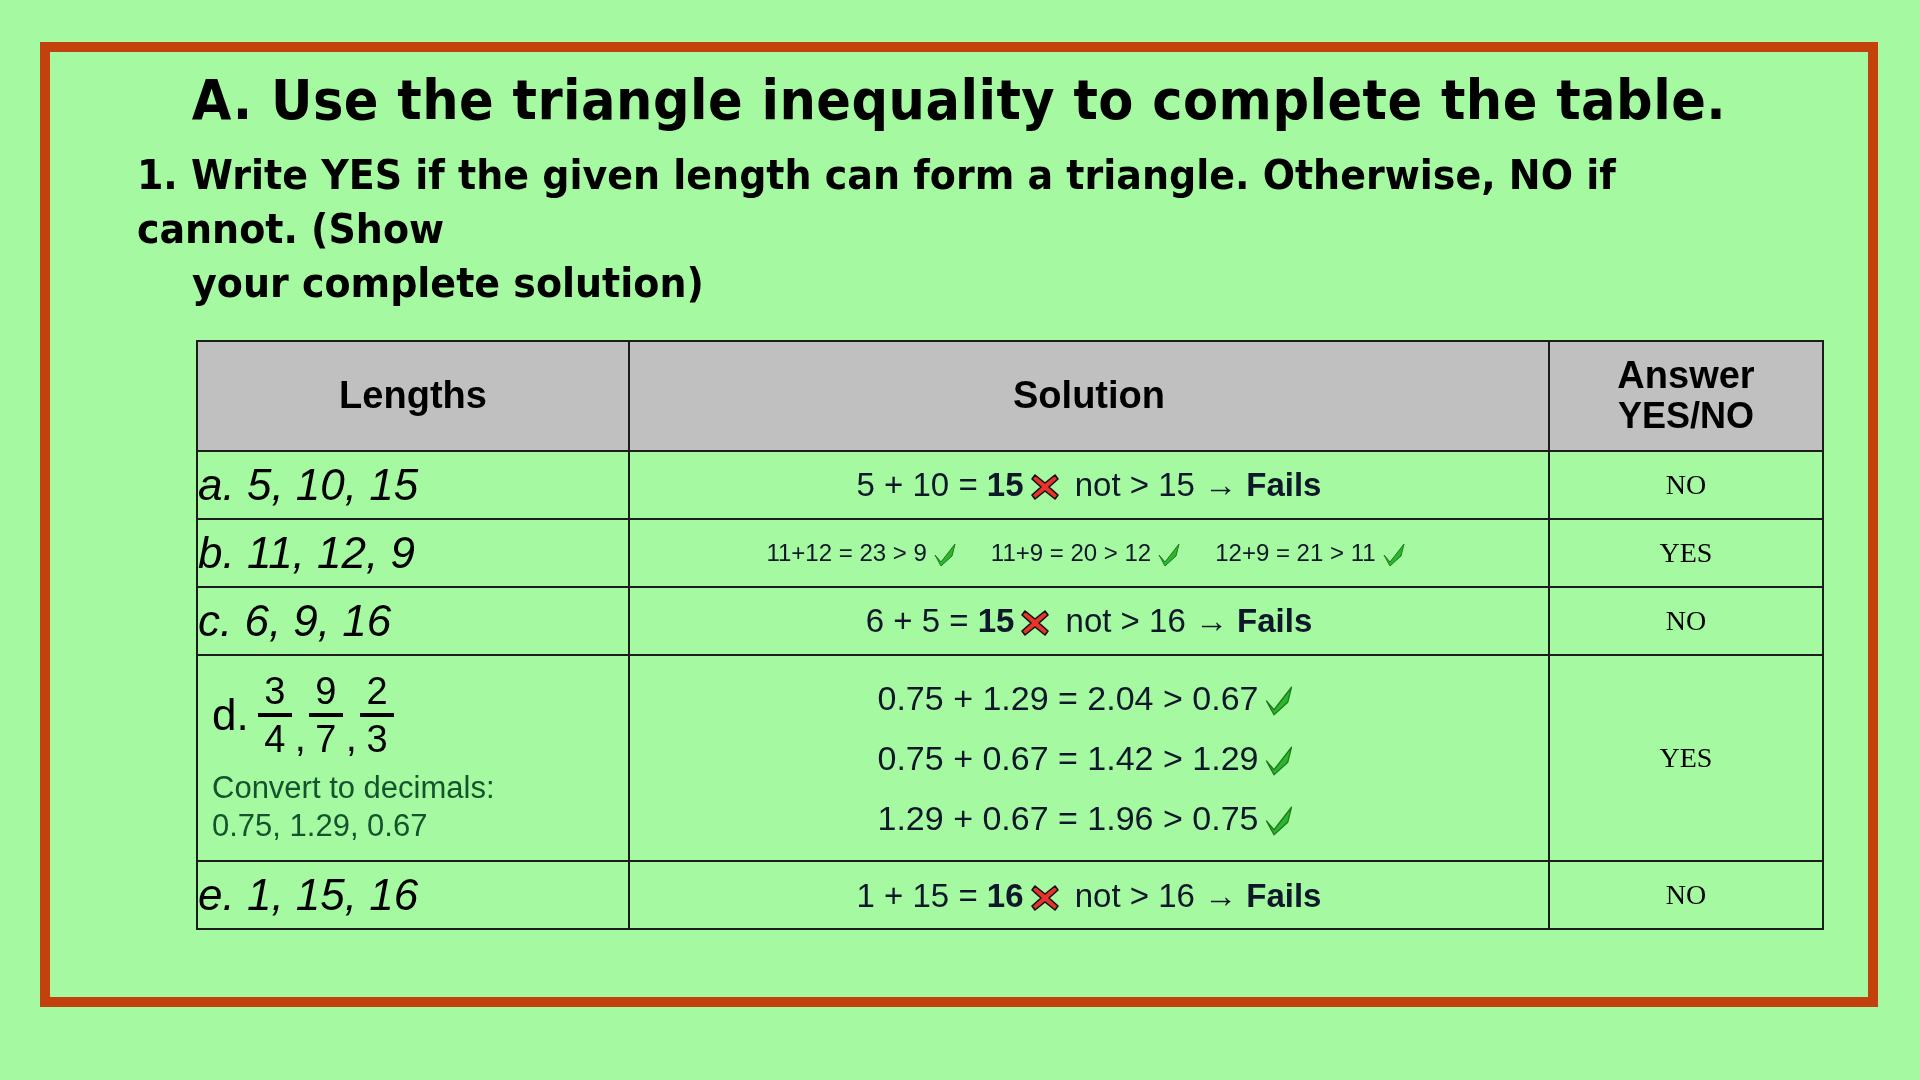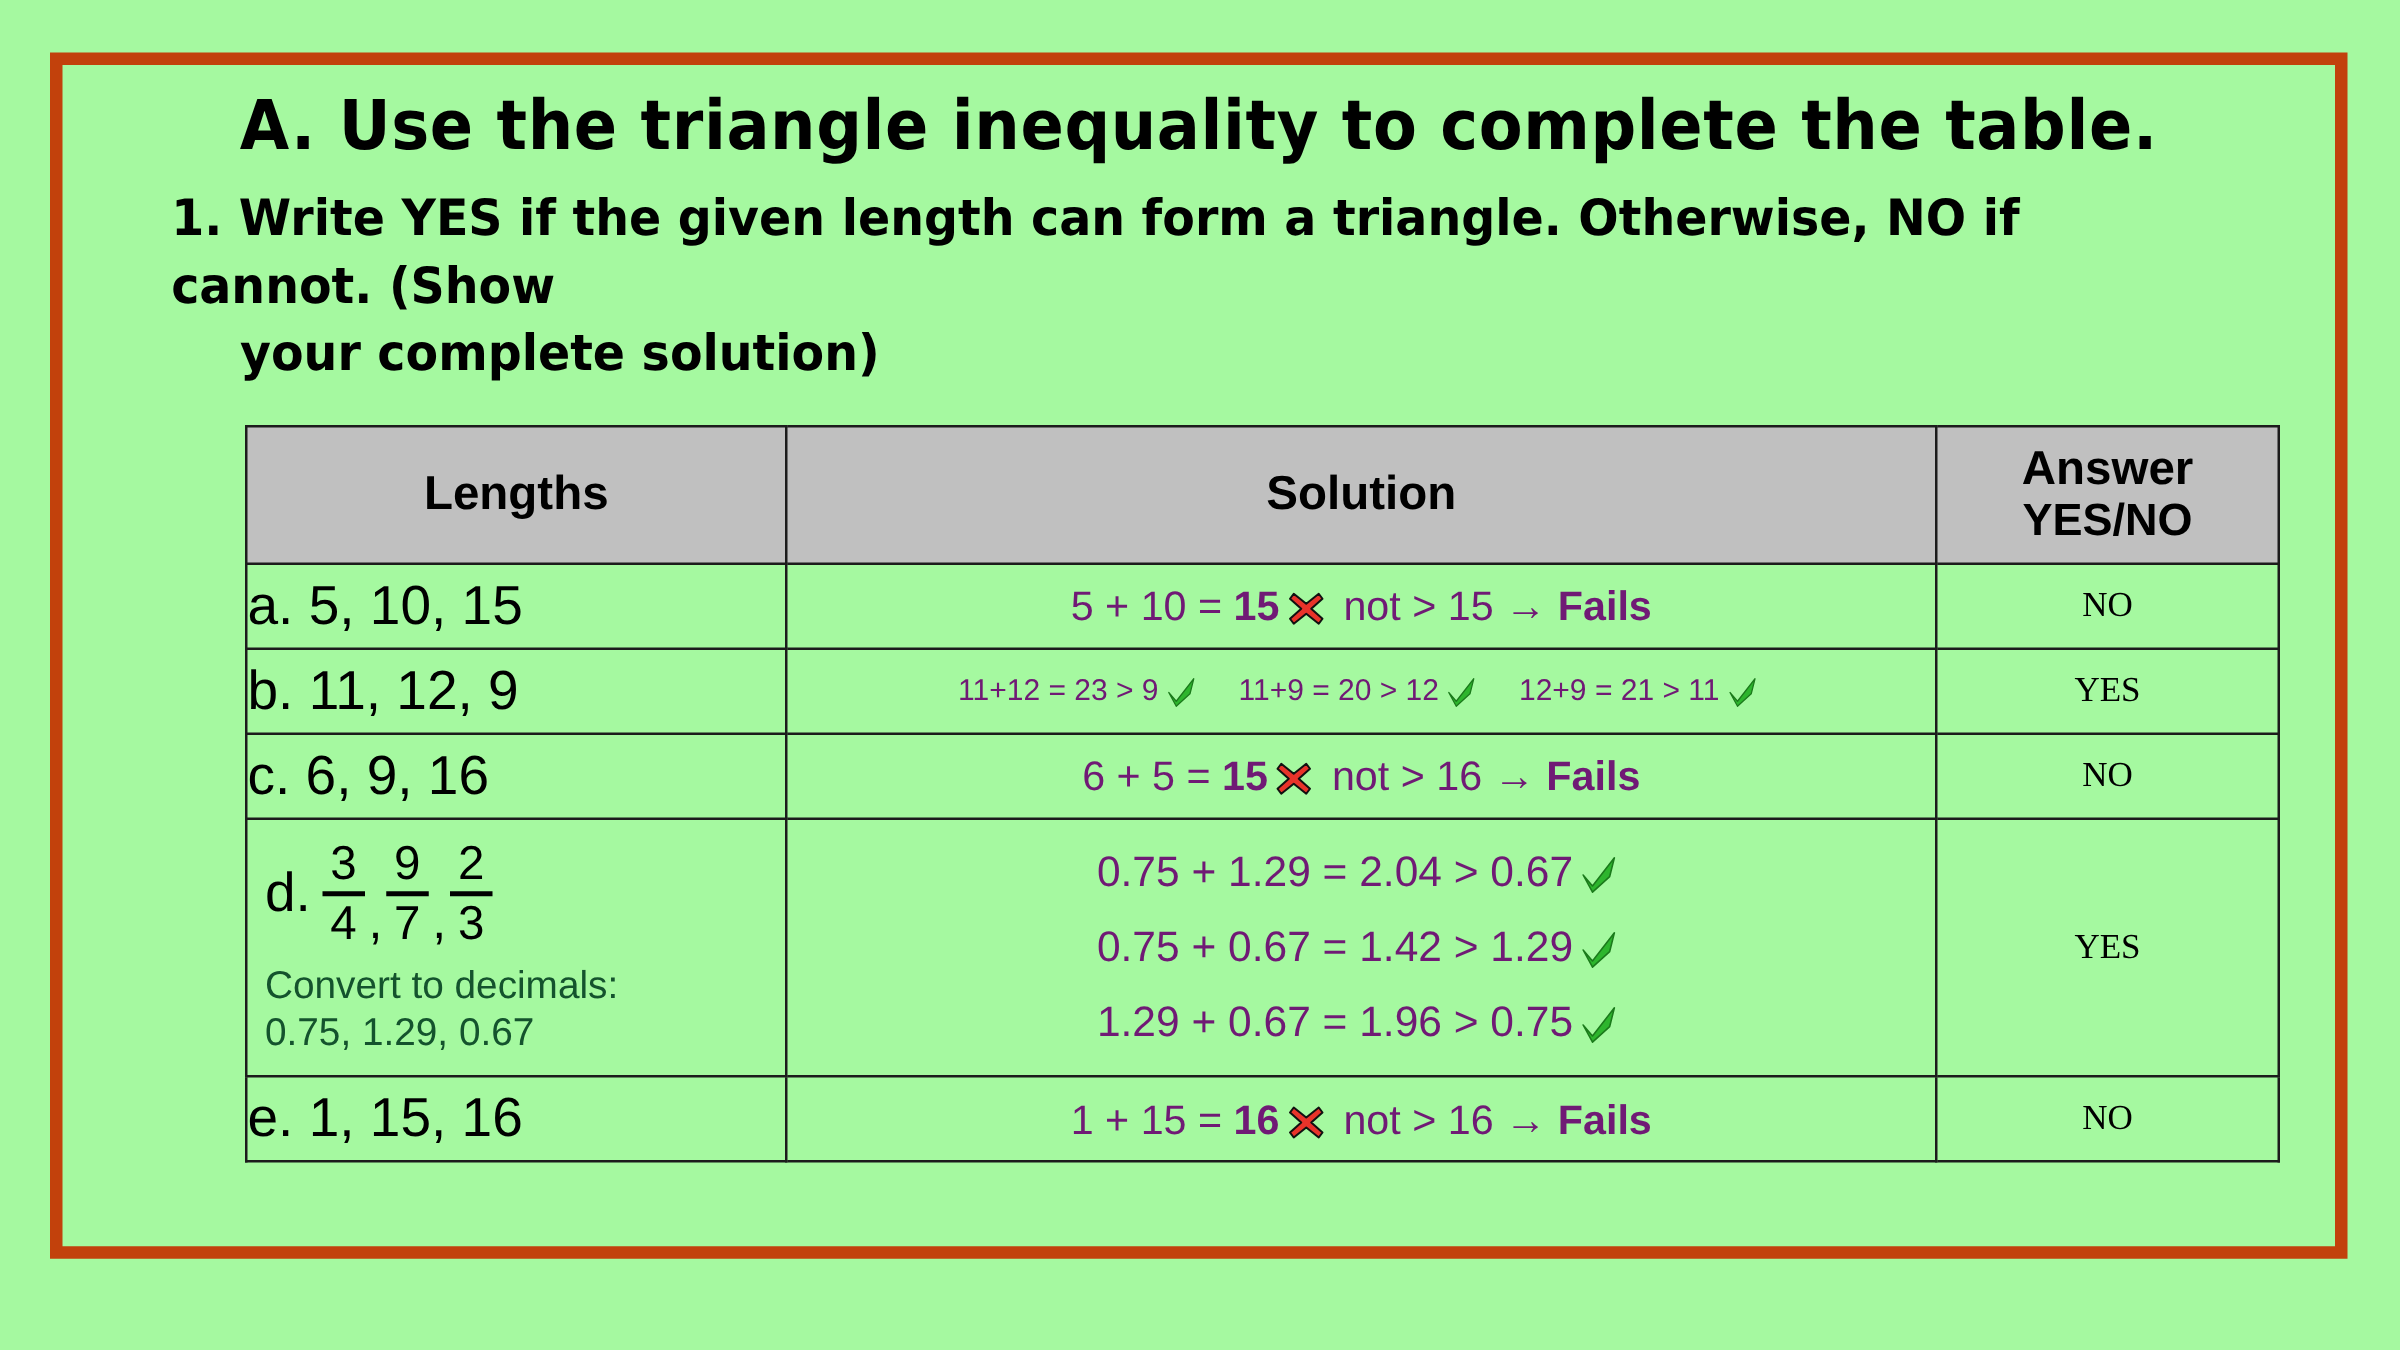--- a/index.html
+++ b/index.html
@@ -90,29 +90,30 @@
   th .h-main  { font-size: 38px; display:block; line-height: 1.05; }
   th .h-small { font-size: 36px; display:block; line-height: 1.1; }
 
   
   .len-cell {
     font-size: 44px;
     color: #000;
     padding: 4px 0 4px 14px;
     line-height: 1.05;
     white-space: nowrap;
+    font-style: italic;
   }
   .row-a .len-cell, .row-b .len-cell, .row-c .len-cell, .row-e .len-cell {
     height: 66px;
   }
 
   
   .sol-cell {
     text-align: center;
-    color: #701a75;
+    color: #0f172a;
   }
   .sol-line {
     font-size: 33px;
     line-height: 1.2;
     white-space: nowrap;
   }
   .sol-line .b { font-weight: bold; }
   .sol-small {
     font-size: 24px;
     white-space: nowrap;

